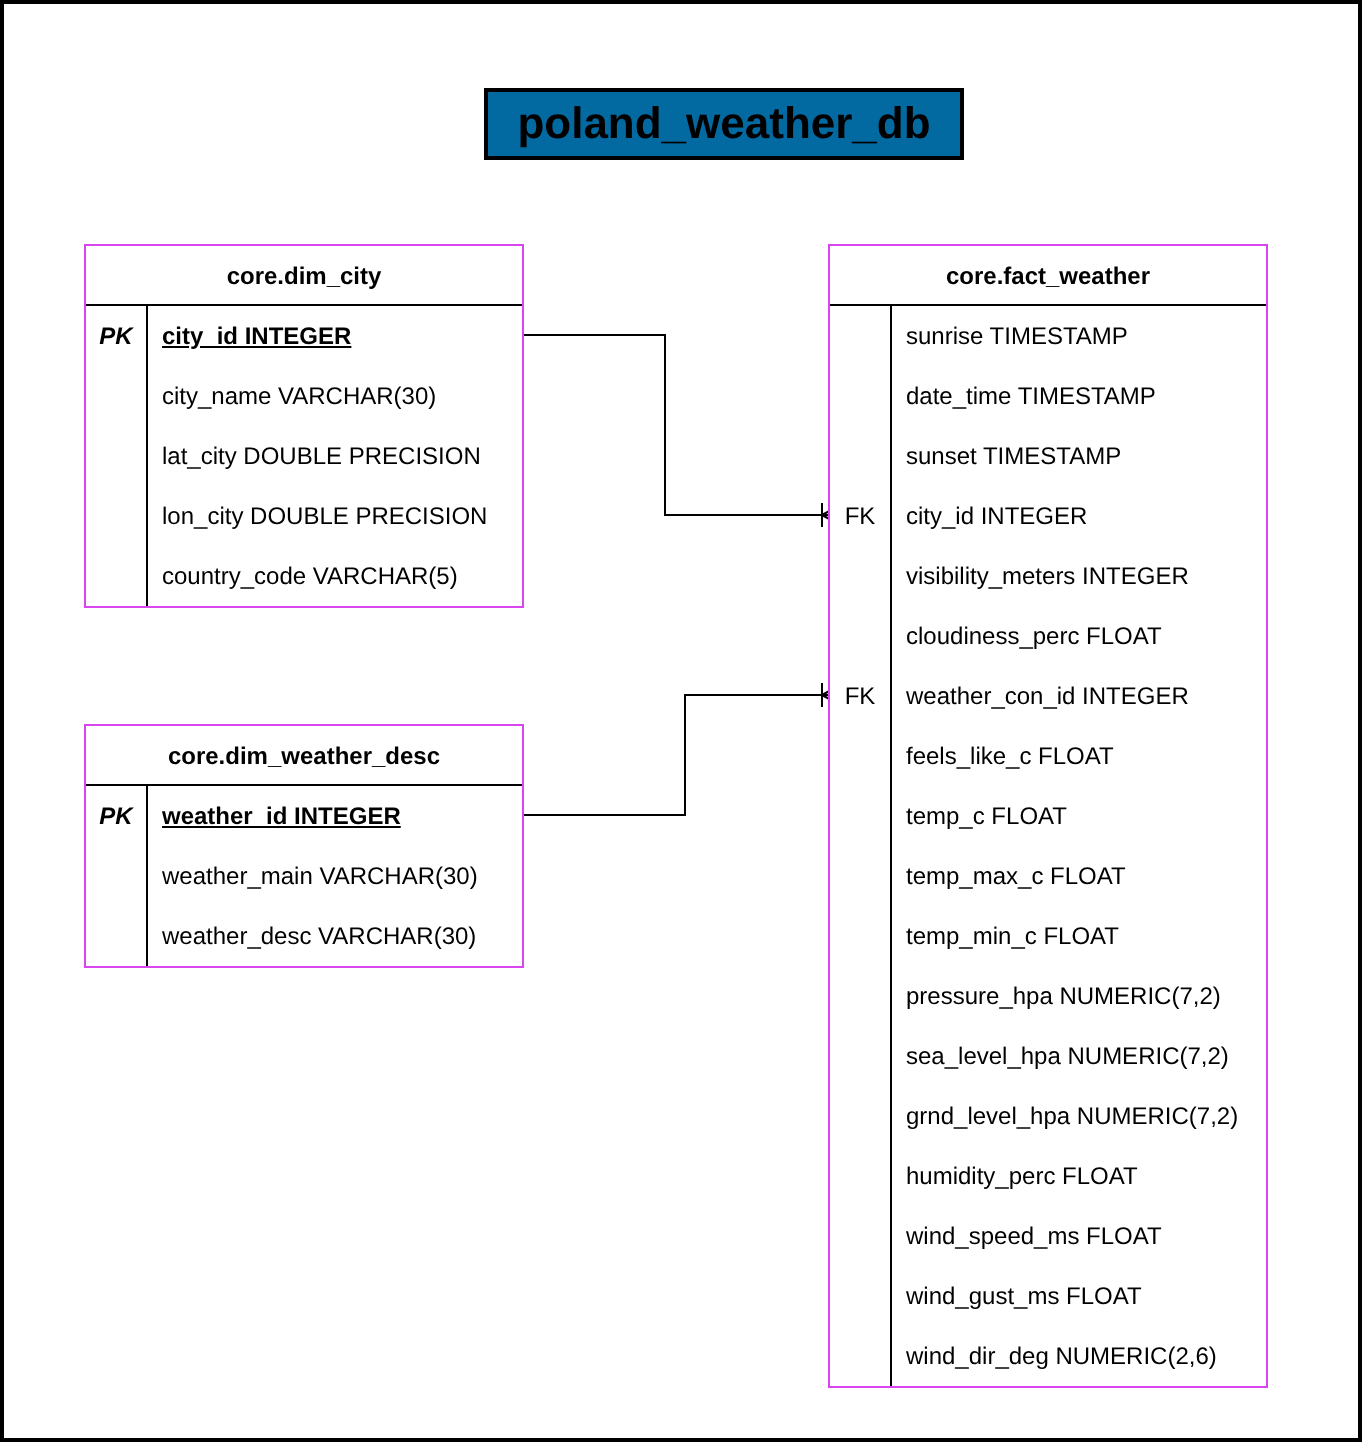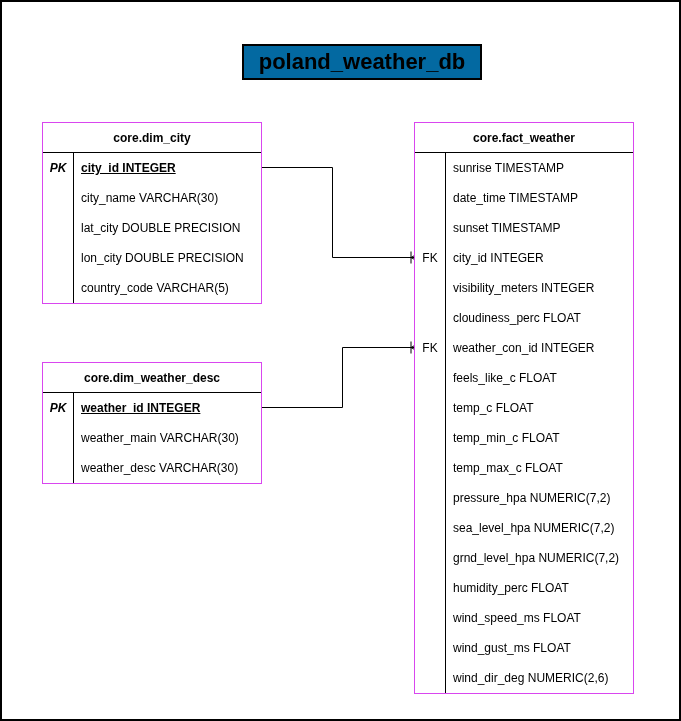--- a/index.html
+++ b/index.html
@@ -169,25 +169,25 @@
         <div class="er-row">
           <span class="er-key"></span>
           <span class="er-field">feels_like_c FLOAT</span>
         </div>
         <div class="er-row">
           <span class="er-key"></span>
           <span class="er-field">temp_c FLOAT</span>
         </div>
         <div class="er-row">
           <span class="er-key"></span>
+          <span class="er-field">temp_max_c FLOAT</span>
+        </div>
+        <div class="er-row">
+          <span class="er-key"></span>
           <span class="er-field">temp_min_c FLOAT</span>
-        </div>
-        <div class="er-row">
-          <span class="er-key"></span>
-          <span class="er-field">temp_max_c FLOAT</span>
         </div>
         <div class="er-row">
           <span class="er-key"></span>
           <span class="er-field">pressure_hpa NUMERIC(7,2)</span>
         </div>
         <div class="er-row">
           <span class="er-key"></span>
           <span class="er-field">sea_level_hpa NUMERIC(7,2)</span>
         </div>
         <div class="er-row">

